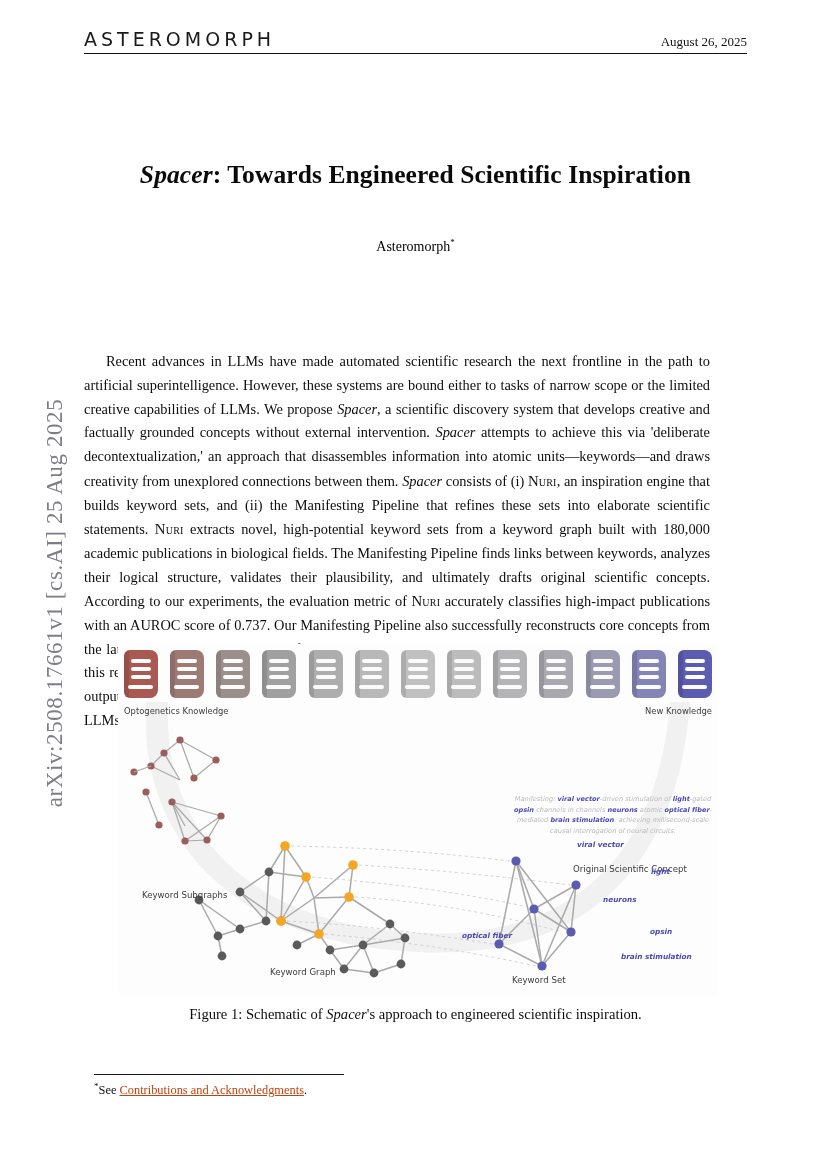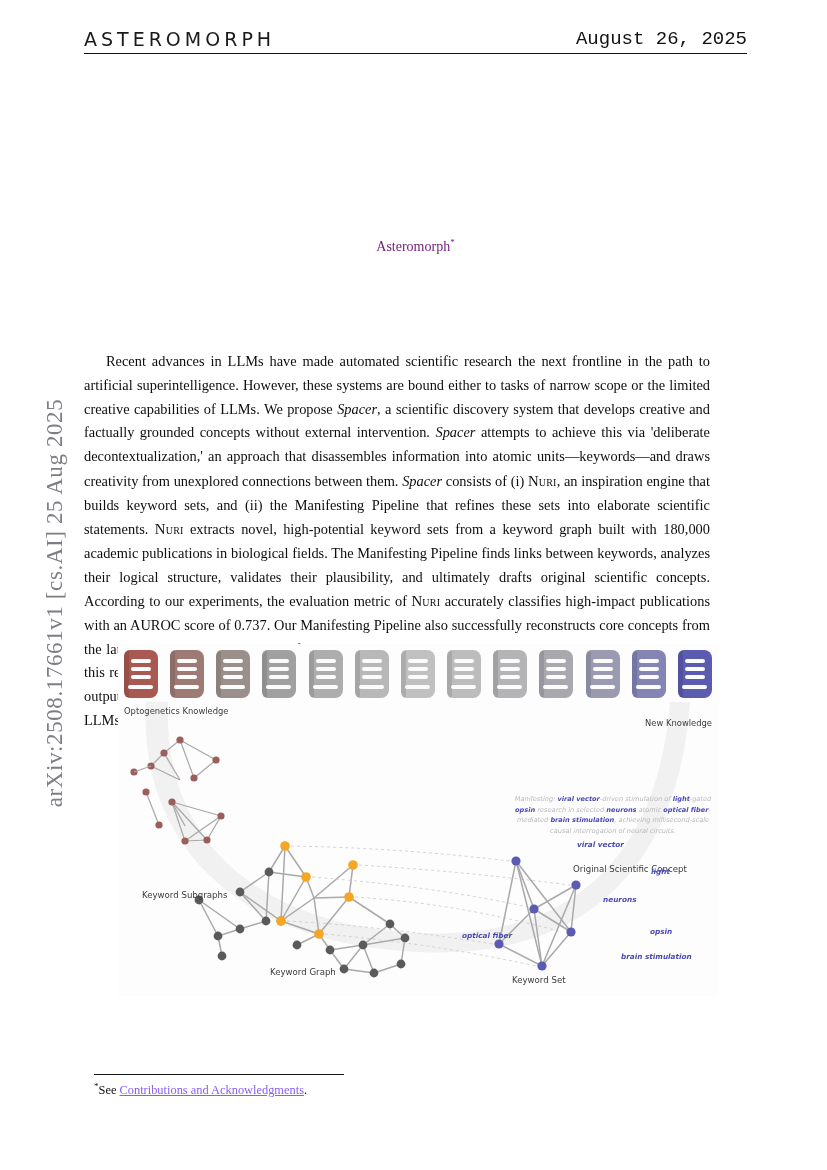--- a/index.html
+++ b/index.html
@@ -61,39 +61,39 @@
     padding-bottom: 3px;
   }
   #runhead .brand {
     font-family: "DejaVu Sans", "Liberation Sans", sans-serif;
     font-size: 19px;
     letter-spacing: 4.0px;
     color: #1a1a1a;
     font-weight: 400;
   }
   #runhead .runhead-date {
-    font-family: Liberation Mono, monospace;
-    font-size: 19px;
+    font-family: Liberation Serif, serif;
+    font-size: 13px;
     color: #111;
   }
 
   
   #title-block { position: absolute; left: 0; top: 160px; width: 663px; text-align: center; }
   #paper-title {
     font-size: 25.5px;
     font-weight: 700;
     letter-spacing: 0.1px;
     color: #0a0a0a;
     margin: 0;
     line-height: 1.2;
   }
   #paper-title .it { font-style: italic; }
 
   #author-block { position: absolute; left: 0; top: 237px; width: 663px; text-align: center; }
-  #author-name { font-size: 14px; color: #701a75; margin-top: 17px; }
+  #author-name { font-size: 14px; color: #000000; margin-top: 17px; }
   #author-name sup { font-size: 9px; vertical-align: super; }
 
   
   #abstract {
     position: absolute;
     left: 0;
     top: 336px;
     width: 626px;
     font-size: 14.4px;
     line-height: 1.645;
@@ -163,21 +163,21 @@
   }
 
   .row-label {
     position: absolute;
     font-family: "DejaVu Sans", "Liberation Sans", sans-serif;
     font-size: 8.4px;
     color: #3b3b3b;
     white-space: nowrap;
   }
   #lbl-established { left: 6px;  top: 62px; }
-  #lbl-new        { right: 6px;  top: 74px; }
+  #lbl-new        { right: 6px;  top: 62px; }
 
   
   .graph-label {
     position: absolute;
     font-family: "DejaVu Sans", "Liberation Sans", sans-serif;
     font-size: 8.6px;
     color: #3b3b3b;
     white-space: nowrap;
   }
   #lbl-subgraphs { left: 24px;  top: 246px; }
@@ -238,36 +238,39 @@
     width: 250px;
     height: 1px;
     background: #1a1a1a;
     margin-bottom: 6px;
   }
   #footnote-text {
     font-size: 12.4px;
     color: #111;
   }
   #footnote-text sup { font-size: 9px; vertical-align: super; }
-  #footnote-link { color: #8b5cf6; }
+  #footnote-link { color: #c2410c; }
 </style>
 </head>
 <body>
 
 <div id="arxiv-stamp">
   <div class="stamp-text">arXiv:2508.17661v1  [cs.AI]  25 Aug 2025</div>
 </div>
 
 <div id="page-col">
 
   <div id="runhead">
     <div class="brand">ASTEROMORPH</div>
     <div class="runhead-date">August 26, 2025</div>
   </div>
 
+  <div id="title-block">
+    <h1 id="paper-title"><span class="it">Spacer</span><span>: Towards Engineered Scientific Inspiration</span></h1>
+  </div>
 
   <div id="author-block">
     <span id="author-name"><span>Asteromorph</span><sup>*</sup></span>
   </div>
 
   <p id="abstract"><span class="indent"></span><span>Recent advances in LLMs have made automated scientific research the next frontline in the path to artificial superintelligence. However, these systems are bound either to tasks of narrow scope or the limited creative capabilities of LLMs. We propose </span><span class="it">Spacer</span><span>, a scientific discovery system that develops creative and factually grounded concepts without external intervention. </span><span class="it">Spacer</span><span> attempts to achieve this via 'deliberate decontextualization,' an approach that disassembles information into atomic units—keywords—and draws creativity from unexplored connections between them. </span><span class="it">Spacer</span><span> consists of (i) </span><span class="sc">Nuri</span><span>, an inspiration engine that builds keyword sets, and (ii) the Manifesting Pipeline that refines these sets into elaborate scientific statements. </span><span class="sc">Nuri</span><span> extracts novel, high-potential keyword sets from a keyword graph built with 180,000 academic publications in biological fields. The Manifesting Pipeline finds links between keywords, analyzes their logical structure, validates their plausibility, and ultimately drafts original scientific concepts. According to our experiments, the evaluation metric of </span><span class="sc">Nuri</span><span> accurately classifies high-impact publications with an AUROC score of 0.737. Our Manifesting Pipeline also successfully reconstructs core concepts from the latest top-journal articles solely from their keyword sets. An LLM-based scoring system estimates that this reconstruction was sound for over 85% of the cases. Finally, our embedding space analysis shows that outputs from </span><span class="it">Spacer</span><span> are significantly more similar to leading publications compared with those from SOTA LLMs.</span></p>
 
   <div id="figure-1">
 
     <svg id="fig-canvas" viewBox="0 0 600 352">
@@ -513,32 +516,33 @@
     </div>
 
     <div class="row-label" id="lbl-established">Optogenetics Knowledge</div>
     <div class="row-label" id="lbl-new">New Knowledge</div>
 
     <div class="graph-label" id="lbl-subgraphs">Keyword Subgraphs</div>
     <div class="graph-label" id="lbl-kwgraph">Keyword Graph</div>
     <div class="graph-label" id="lbl-kwset">Keyword Set</div>
     <div class="graph-label" id="lbl-concept">Original Scientific Concept</div>
 
-    <div id="concept-text"><span>Manifesting: </span><b>viral vector</b><span>-driven stimulation of </span><b>light</b><span>-gated </span><b>opsin</b><span> research in selected </span><b>neurons</b><span> atomic </span><b>optical fiber</b><span>-mediated </span><b>brain stimulation</b><span>, achieving millisecond-scale causal interrogation of neural circuits.</span></div>
+    <div id="concept-text"><span>Manifesting: </span><b>viral vector</b><span>-driven stimulation of </span><b>light</b><span>-gated </span><b>opsin</b><span> channels in channels </span><b>neurons</b><span> atomic </span><b>optical fiber</b><span>-mediated </span><b>brain stimulation</b><span>, achieving millisecond-scale causal interrogation of neural circuits.</span></div>
 
     <div id="kw-labels">
         <div class="kw-label" style="top: 196px; left: 459px; right: auto;">viral vector</div>
         <div class="kw-label" style="top: 223px; left: 533px;">light</div>
         <div class="kw-label" style="top: 251px; left: 485px; right: auto;">neurons</div>
         <div class="kw-label" style="top: 283px; left: 532px;">opsin</div>
         <div class="kw-label" style="top: 287px; left: auto; right: 206px;">optical fiber</div>
         <div class="kw-label" style="top: 308px; left: 503px;">brain stimulation</div>
       </div>
 
   </div>
 
+  <div id="fig-caption"><span>Figure 1: Schematic of </span><span class="it">Spacer</span><span>'s approach to engineered scientific inspiration.</span></div>
 
   <div id="footnote-area">
     <div id="footnote-rule"></div>
     <div id="footnote-text"><sup>*</sup><span>See </span><a id="footnote-link" href="#">Contributions and Acknowledgments</a><span>.</span></div>
   </div>
 
 </div>
 
 </body></html>

